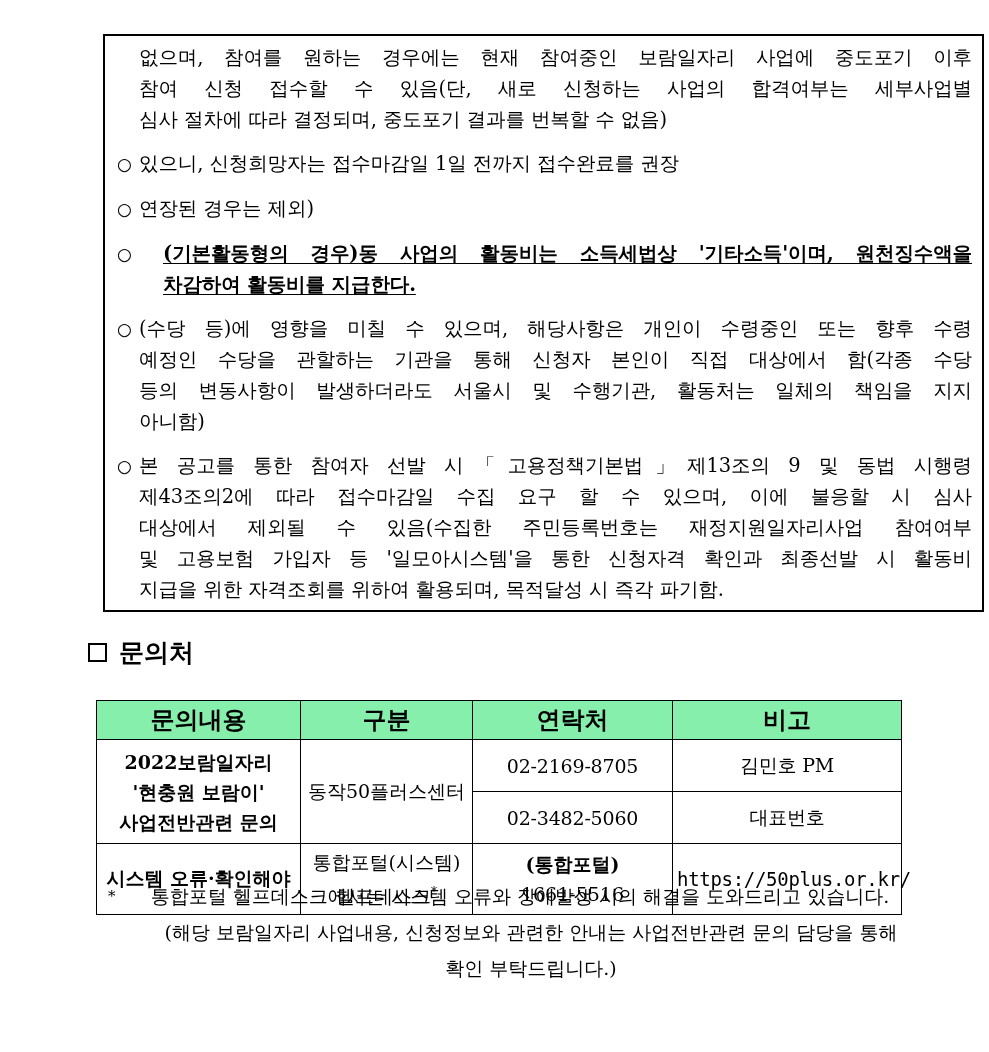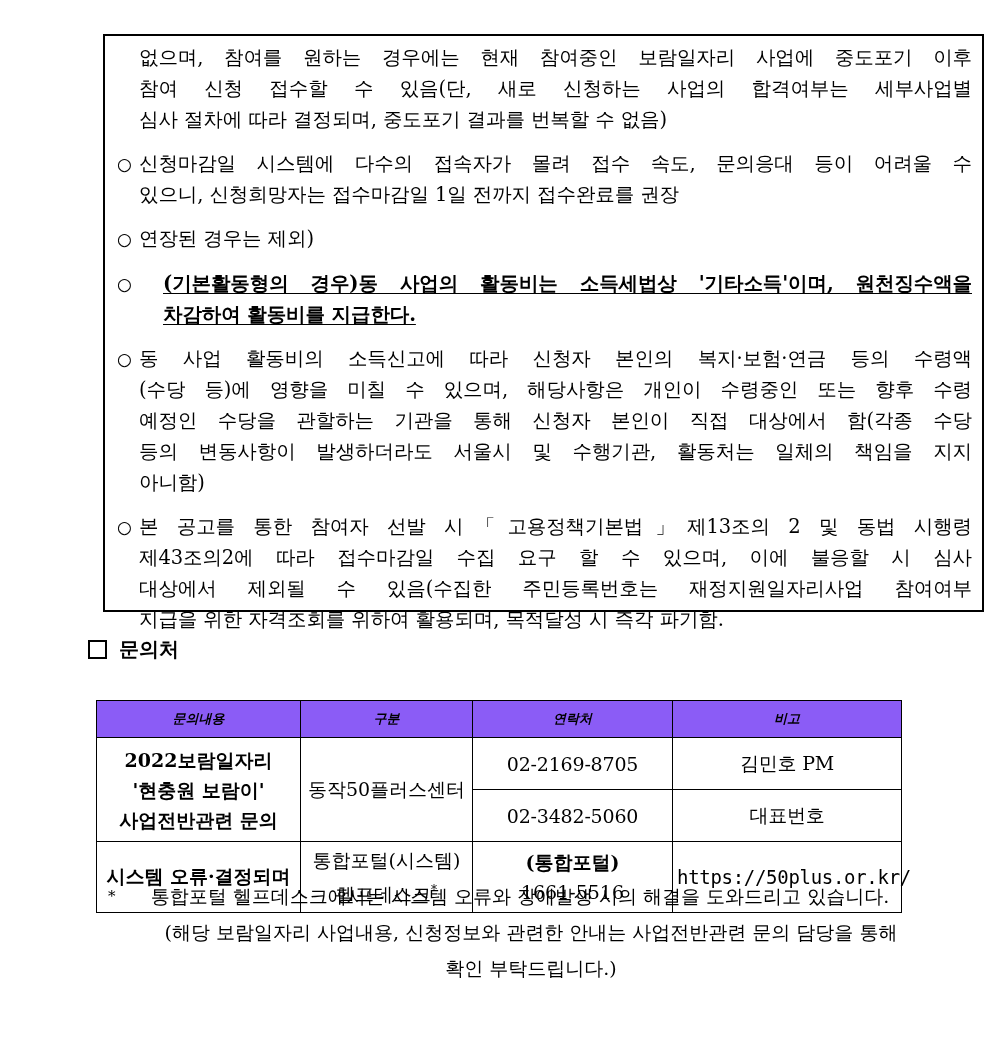--- a/index.html
+++ b/index.html
@@ -69,21 +69,21 @@
   }
 
   
   .section-heading {
     position: absolute;
     left: 88px;
     top: 636px;
     display: flex;
     align-items: center;
     gap: 12px;
-    font-size: 20px;
+    font-size: 25px;
     font-weight: bold;
   }
   .square-glyph {
     display: inline-block;
     width: 19px;
     height: 19px;
     border: 2.5px solid #000;
     box-sizing: border-box;
   }
 
@@ -98,25 +98,24 @@
   }
   .contact-table th,
   .contact-table td {
     border: 1.5px solid #000000;
     text-align: center;
     vertical-align: middle;
     font-size: 19px;
     padding: 3px 4px;
   }
   .contact-table thead th {
-    background: #8b5cf6;
+    background: #86efac;
     font-weight: bold;
     height: 30px;
-    font-size: 13px;
-    font-style: italic;
+    font-size: 24px;
   }
   .col-1 { width: 204px; }
   .col-2 { width: 172px; }
   .col-3 { width: 200px; }
   .col-4 { width: 229px; }
 
   .cell-multiline { line-height: 30px; }
   .cell-bold { font-weight: bold; }
   .cell-url {
     font-family: "DejaVu Sans Mono", "Liberation Mono", monospace;
@@ -162,21 +161,20 @@
     <div class="para-text">
       <span class="justified">없으며, 참여를 원하는 경우에는 현재 참여중인 보람일자리 사업에 중도포기 이후</span>
       <span class="justified">참여 신청 접수할 수 있음(단, 새로 신청하는 사업의 합격여부는 세부사업별</span>
       <span class="lastline">심사 절차에 따라 결정되며, 중도포기 결과를 번복할 수 없음)</span>
     </div>
   </div>
 
   <div class="para">
     <div class="bullet">○</div>
     <div class="para-text">
-      <span class="justified">신청마감일 시스템에 다수의 접속자가 몰려 접수 속도, 문의응대 등이 어려울 수</span>
       <span class="lastline">있으니, 신청희망자는 접수마감일 1일 전까지 접수완료를 권장</span>
     </div>
   </div>
 
   <div class="para">
     <div class="bullet">○</div>
     <div class="para-text">
       <span class="lastline">연장된 경우는 제외)</span>
     </div>
   </div>
@@ -185,34 +183,34 @@
     <div class="bullet">○</div>
     <div class="para-text emph">
       <span class="justified">(기본활동형의 경우)동 사업의 활동비는 소득세법상 '기타소득'이며, 원천징수액을</span>
       <span class="lastline">차감하여 활동비를 지급한다.</span>
     </div>
   </div>
 
   <div class="para">
     <div class="bullet">○</div>
     <div class="para-text">
-      <span class="justified">동 사업 활동비의 소득신고에 따라 신청자 본인의 복지·보험·연금 등의 수령액</span>
       <span class="justified">(수당 등)에 영향을 미칠 수 있으며, 해당사항은 개인이 수령중인 또는 향후 수령</span>
       <span class="justified">예정인 수당을 관할하는 기관을 통해 신청자 본인이 직접 대상에서 함(각종 수당</span>
       <span class="justified">등의 변동사항이 발생하더라도 서울시 및 수행기관, 활동처는 일체의 책임을 지지</span>
       <span class="lastline">아니함)</span>
     </div>
   </div>
 
   <div class="para">
     <div class="bullet">○</div>
     <div class="para-text">
-      <span class="justified">본 공고를 통한 참여자 선발 시「고용정책기본법」제13조의 2 및 동법 시행령</span>
+      <span class="justified">본 공고를 통한 참여자 선발 시「고용정책기본법」제13조의 9 및 동법 시행령</span>
       <span class="justified">제43조의2에 따라 접수마감일 수집 요구 할 수 있으며, 이에 불응할 시 심사</span>
       <span class="justified">대상에서 제외될 수 있음(수집한 주민등록번호는 재정지원일자리사업 참여여부</span>
+      <span class="justified">및 고용보험 가입자 등 '일모아시스템'을 통한 신청자격 확인과 최종선발 시 활동비</span>
       <span class="lastline">지급을 위한 자격조회를 위하여 활용되며, 목적달성 시 즉각 파기함.</span>
     </div>
   </div>
 
 </div>
 
 <div class="section-heading">
   <span class="square-glyph"></span>
   <span>문의처</span>
 </div>
@@ -241,21 +239,21 @@
       </td>
       <td rowspan="2">동작50플러스센터</td>
       <td class="phone">02-2169-8705</td>
       <td class="phone">김민호 PM</td>
     </tr>
     <tr>
       <td class="phone">02-3482-5060</td>
       <td class="phone">대표번호</td>
     </tr>
     <tr>
-      <td class="cell-bold">시스템 오류·결정되며</td>
+      <td class="cell-bold">시스템 오류·확인해야</td>
       <td class="cell-multiline">
         <span>통합포털(시스템)</span><br>
         <span>헬프데스크</span><span class="sup-star">*</span>
       </td>
       <td class="cell-multiline">
         <span class="cell-bold">(통합포털)</span><br>
         <span>1661-5516</span>
       </td>
       <td class="cell-url">https://50plus.or.kr/</td>
     </tr>

